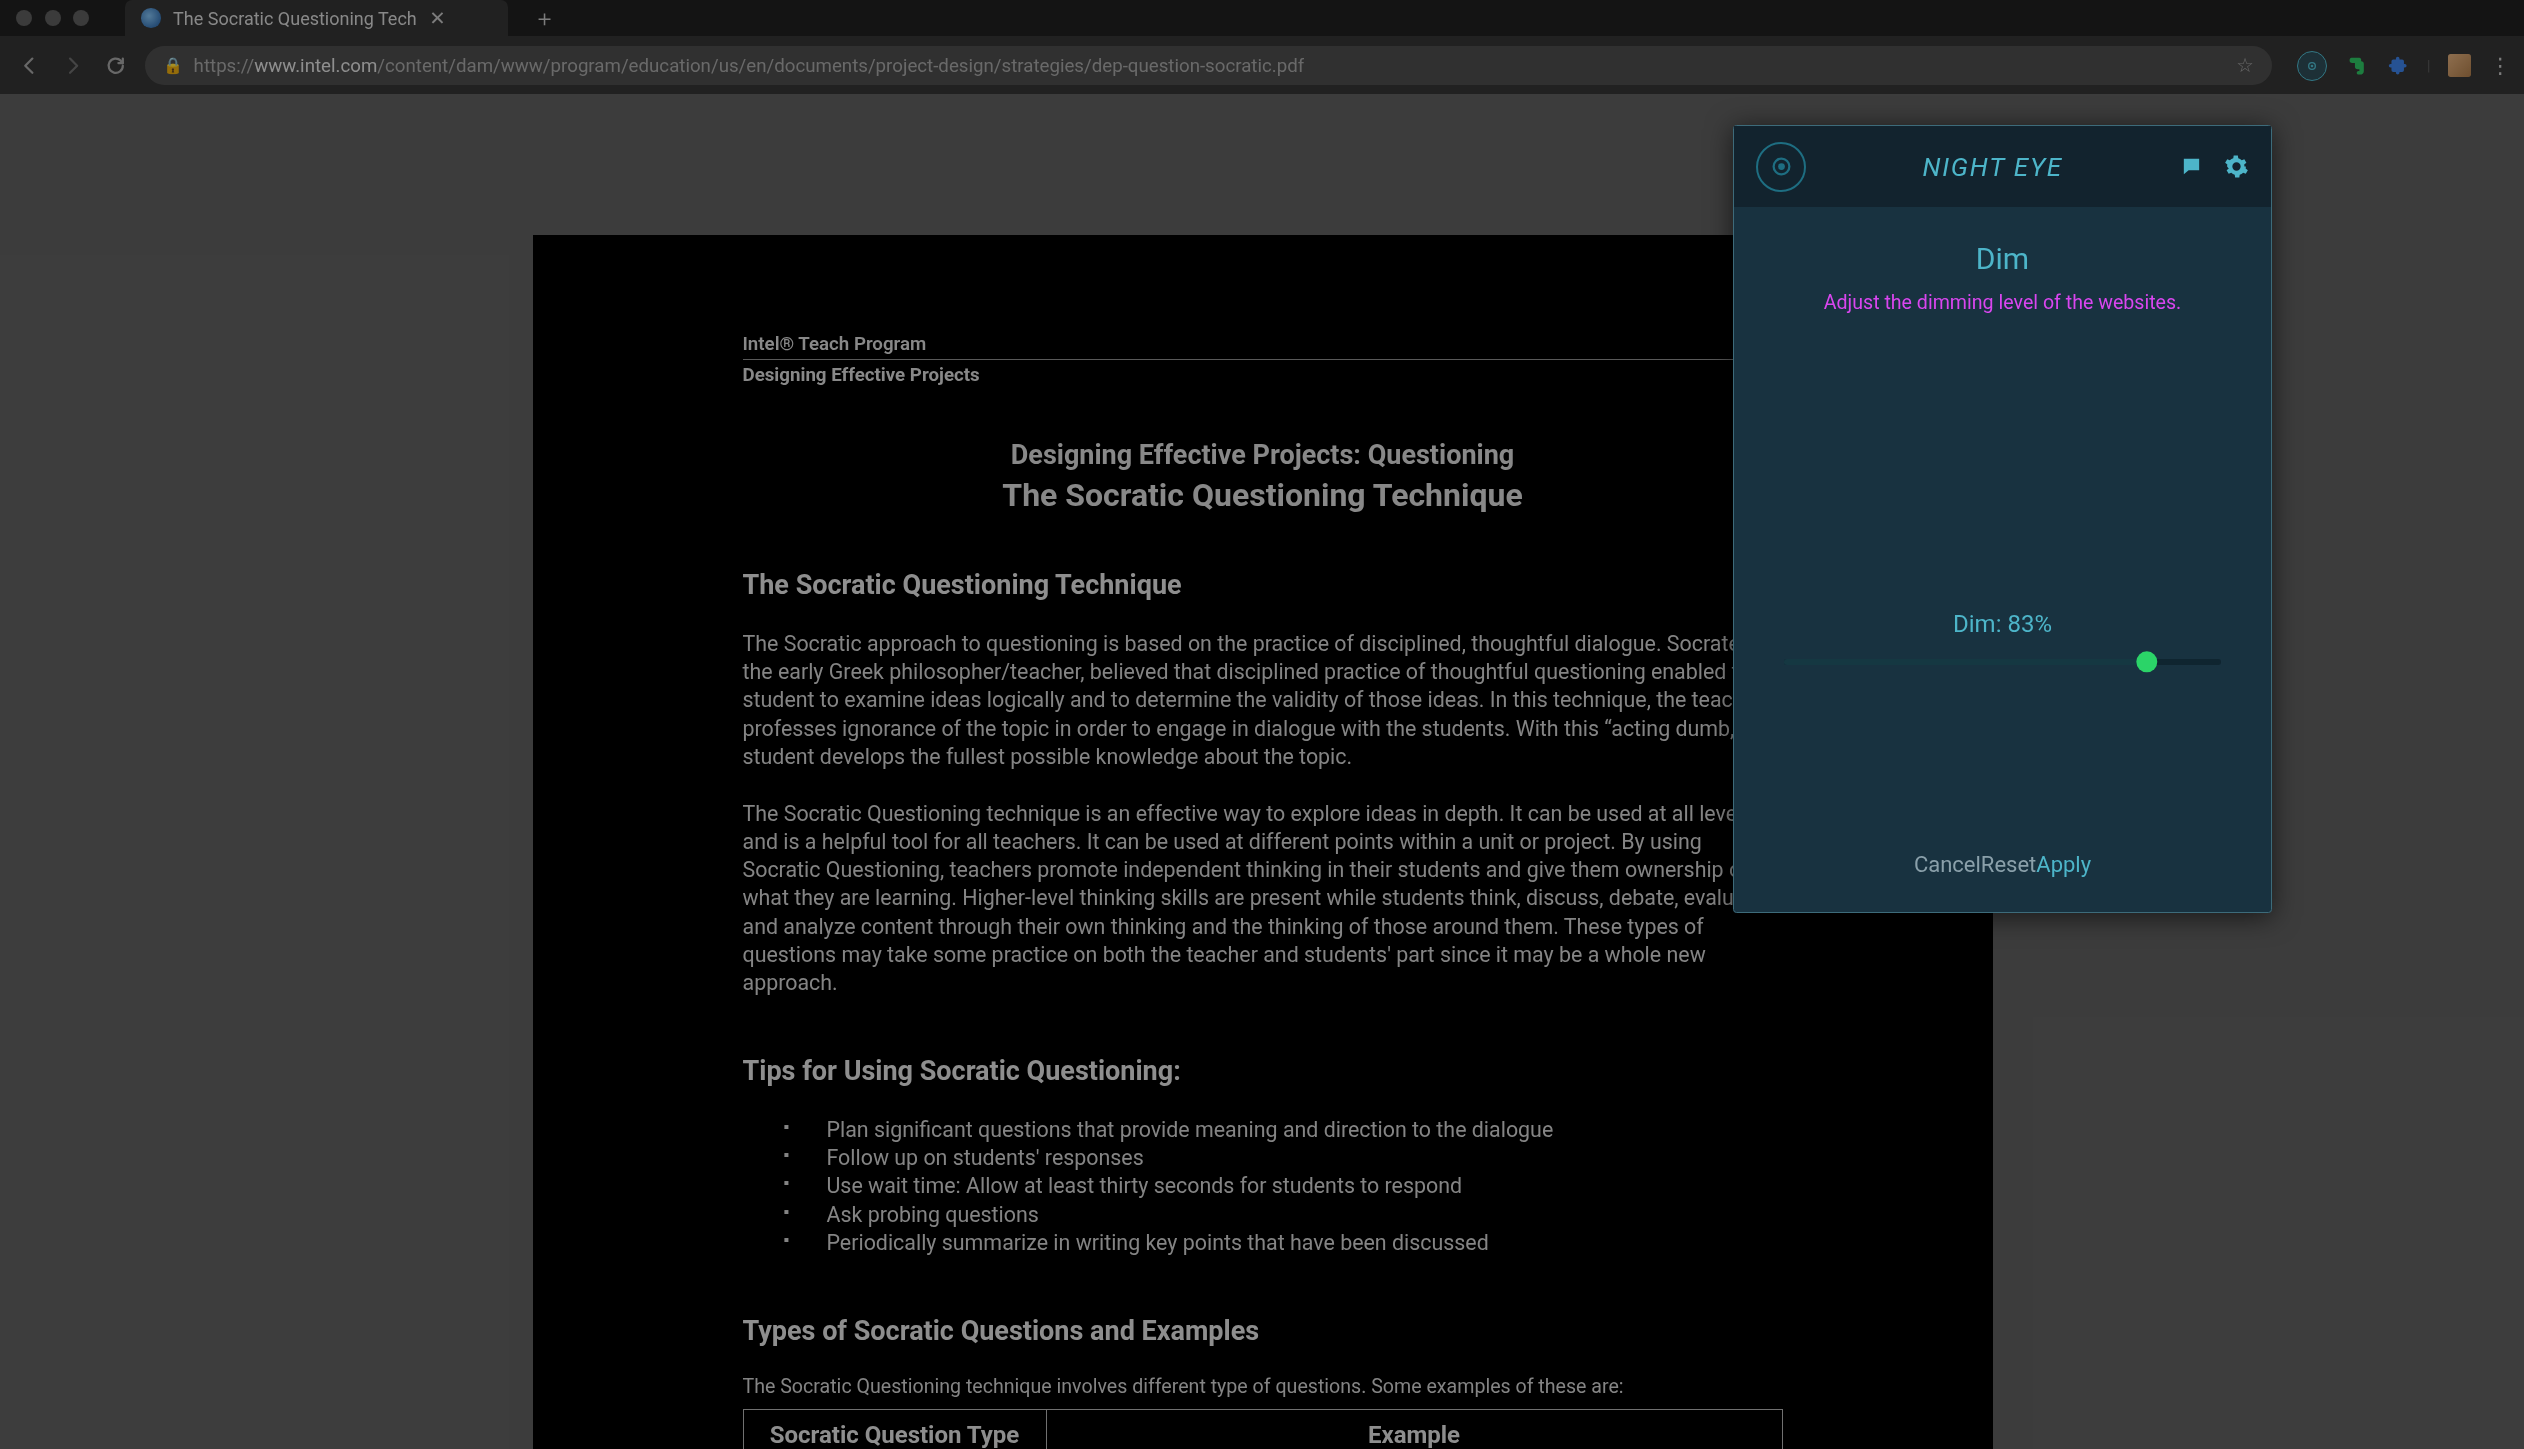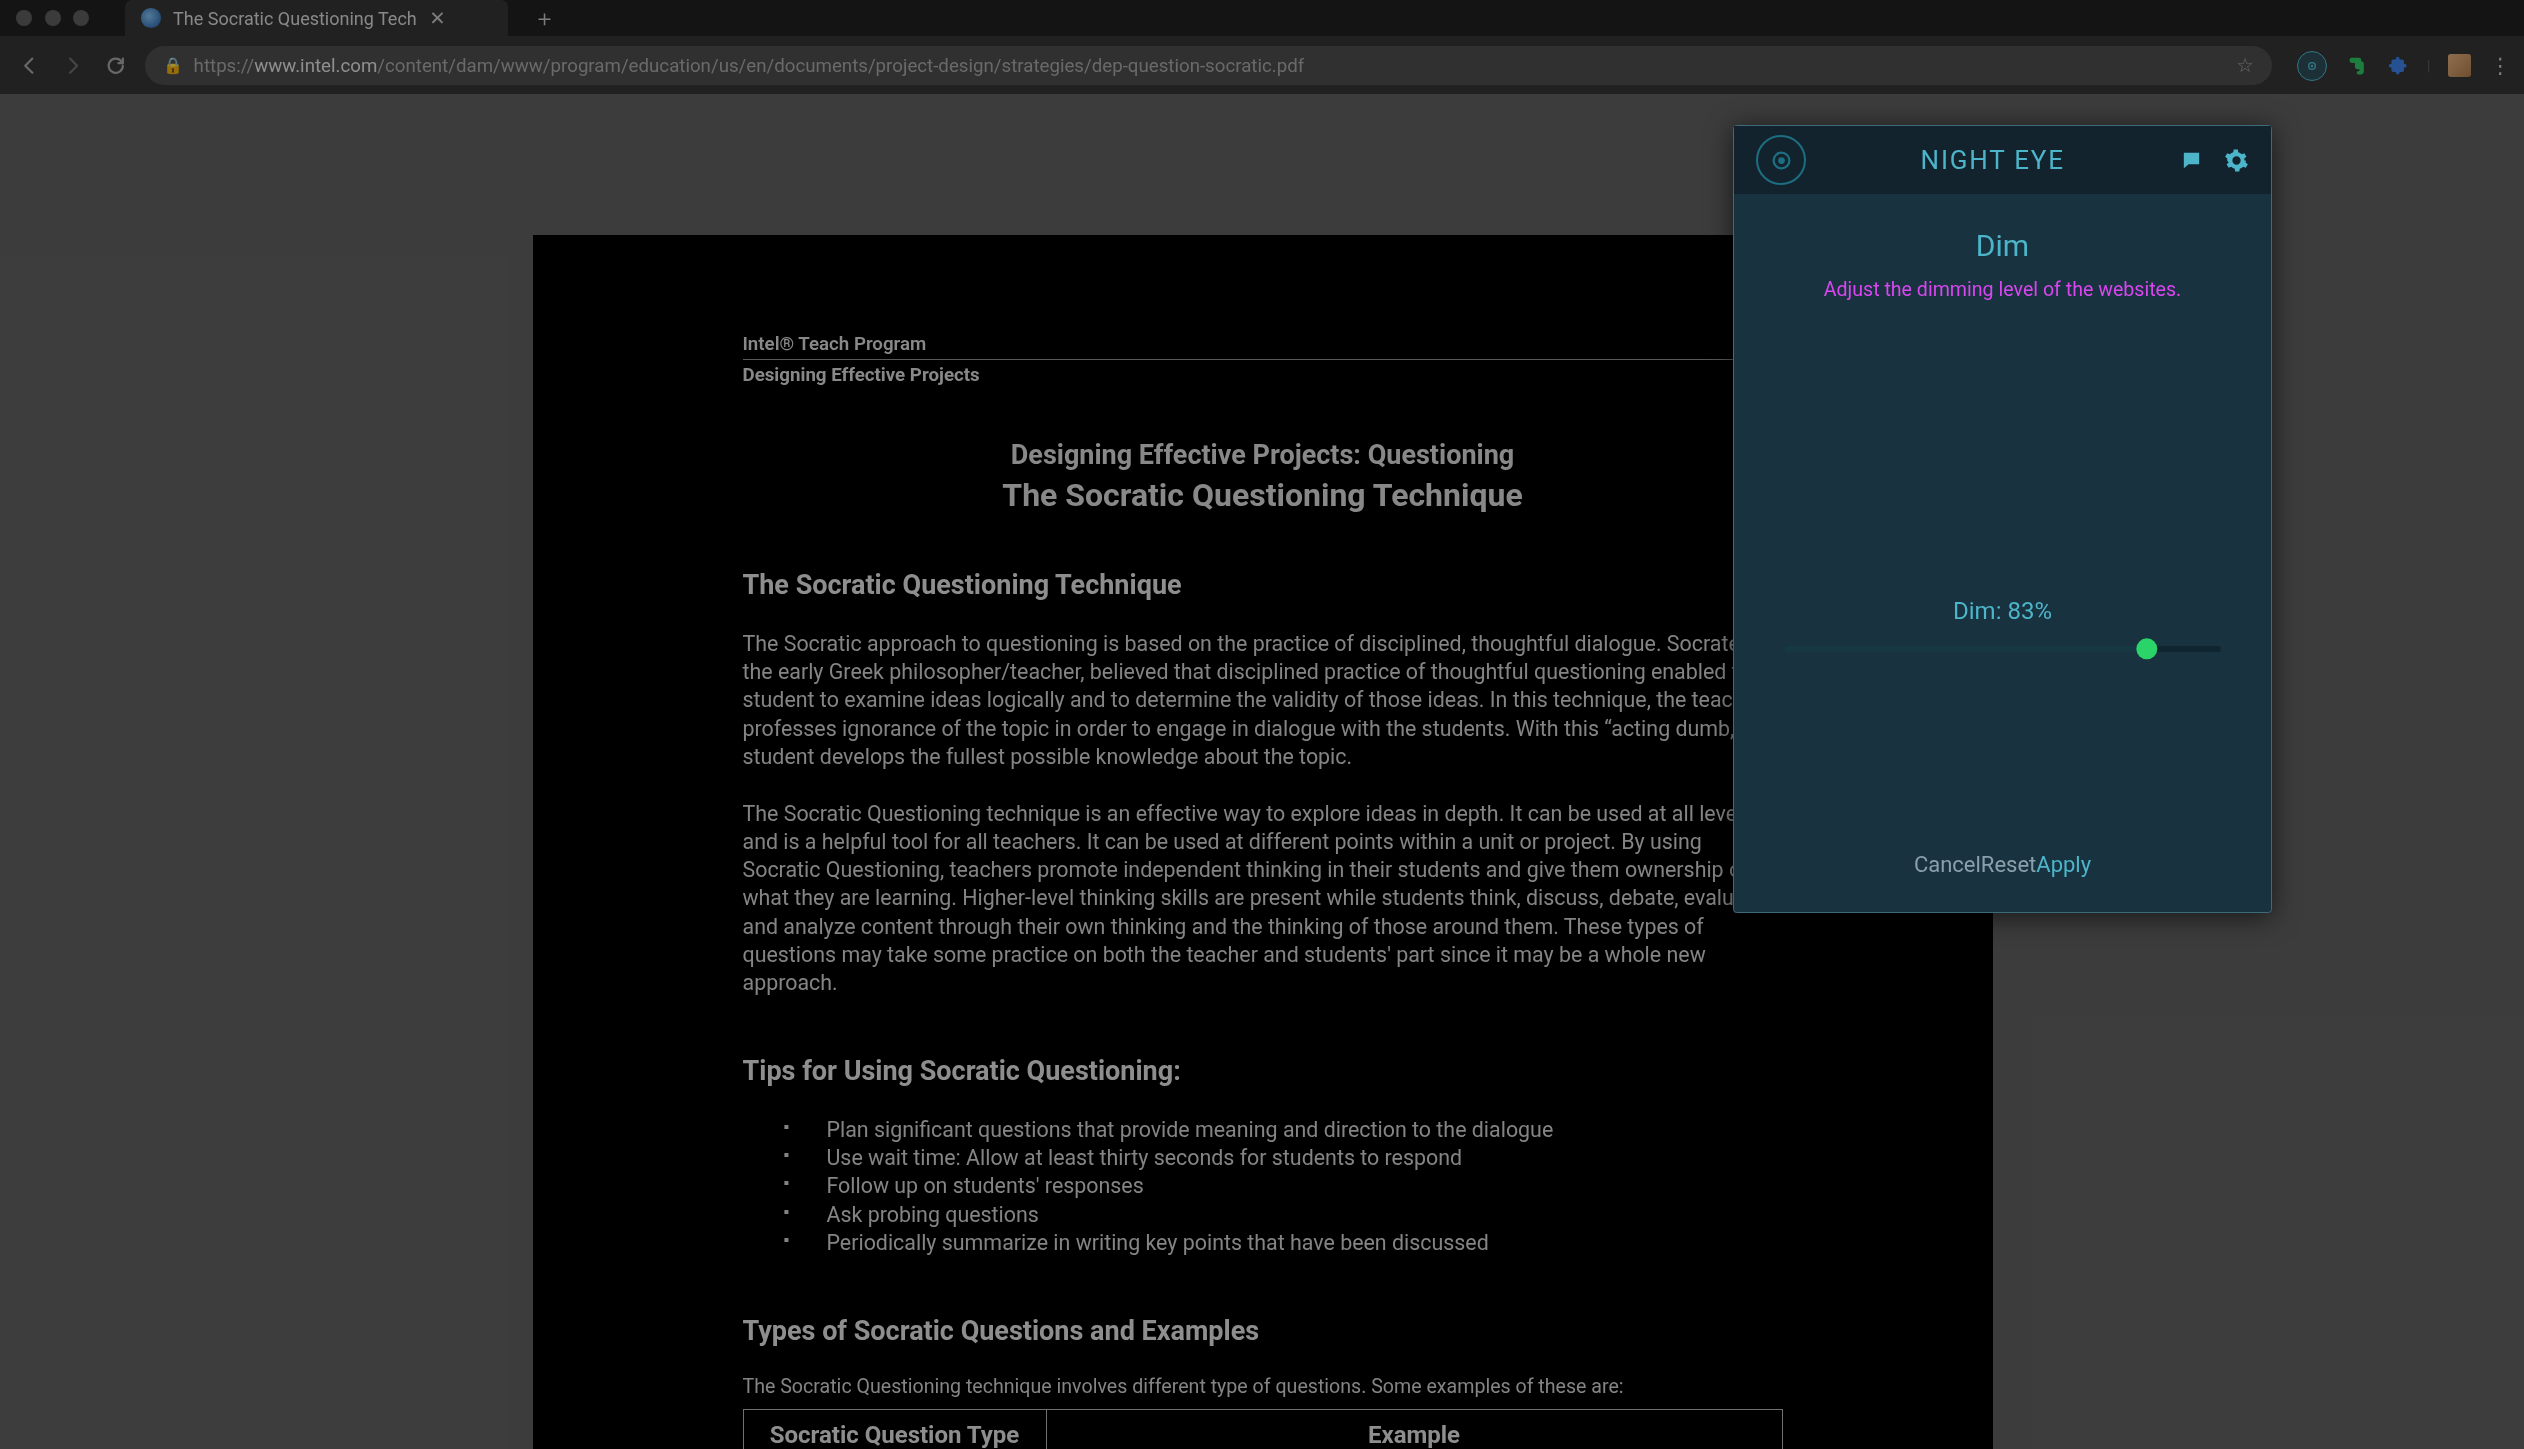--- a/index.html
+++ b/index.html
@@ -45,21 +45,21 @@
 .page ul { list-style:none; margin-top:28.5px; padding-left:41px; }
 .page ul li { position:relative; font-size:21.4px; line-height:1.32; color:#c8c8c8; padding-left:43px; }
 .page ul li::before { content:"▪"; position:absolute; left:0; top:0; color:#c8c8c8; font-size:16px; }
 .page .intro { font-size:19.6px; margin-top:27px; color:#c8c8c8; }
 .page table { width:100%; border-collapse:collapse; margin-top:9px; }
 .page th { border:0.9px solid #aaa; padding:10.7px; font-size:24px; font-weight:700; color:#d8d8d8; }
 .page th:first-child { width:303px; }
 
 
 .panel { position:absolute; top:125px; right:253px; width:539px; height:788px; background:#183240; border:1.8px solid #3d6b7a; border-radius:3.6px; display:flex; flex-direction:column; box-shadow:0 3.6px 27px rgba(0,0,0,.6); }
-.panel-head { height:68px; background:#12232e; display:flex; align-items:center; padding:0 22px; gap:19.6px; }
+.panel-head { height:81px; background:#12232e; display:flex; align-items:center; padding:0 22px; gap:19.6px;font-style:italic; }
 .panel-eye { width:50px; height:50px; border-radius:50%; border:2.7px solid #1e6e82; display:flex; align-items:center; justify-content:center; }
 .panel-eye svg { width:27px; height:27px; }
 .panel-title { flex:1; text-align:center; color:#4db5c9; font-size:26px; font-weight:400; letter-spacing:1.8px; }
 .panel-icon { color:#4db5c9; width:25px; height:25px; display:flex; align-items:center; justify-content:center; }
 .panel-body { flex:1; padding:34px 36px 0; text-align:center; }
 .panel-body .dim-title { color:#4db5c9; font-size:30px; font-weight:400; }
 .panel-body .dim-desc { color:#d946ef; font-size:19.6px; margin-top:12.5px; line-height:1.4; }
 .panel-body .dim-val { color:#4db5c9; font-size:24px; margin-top:294px; }
 .slider-wrap { margin-top:21.4px; padding:0 14.2px; }
 .slider { position:relative; height:5.3px; background:#0f2530; border-radius:2.7px; }
@@ -144,22 +144,22 @@
       <hr>
       <div class="subprogram">Designing Effective Projects</div>
       <div class="doc-title">Designing Effective Projects: Questioning</div>
       <div class="doc-subtitle">The Socratic Questioning Technique</div>
       <h2>The Socratic Questioning Technique</h2>
       <p>The Socratic approach to questioning is based on the practice of disciplined, thoughtful dialogue. Socrates, the early Greek philosopher/teacher, believed that disciplined practice of thoughtful questioning enabled the student to examine ideas logically and to determine the validity of those ideas. In this technique, the teacher professes ignorance of the topic in order to engage in dialogue with the students. With this “acting dumb,” the student develops the fullest possible knowledge about the topic.</p>
       <p>The Socratic Questioning technique is an effective way to explore ideas in depth. It can be used at all levels and is a helpful tool for all teachers. It can be used at different points within a unit or project. By using Socratic Questioning, teachers promote independent thinking in their students and give them ownership of what they are learning. Higher-level thinking skills are present while students think, discuss, debate, evaluate, and analyze content through their own thinking and the thinking of those around them. These types of questions may take some practice on both the teacher and students' part since it may be a whole new approach.</p>
       <h2 class="tight">Tips for Using Socratic Questioning:</h2>
       <ul>
         <li>Plan significant questions that provide meaning and direction to the dialogue</li>
+        <li>Follow up on students' responses</li>
         <li>Use wait time: Allow at least thirty seconds for students to respond</li>
-        <li>Follow up on students' responses</li>
         <li>Ask probing questions</li>
         <li>Periodically summarize in writing key points that have been discussed</li>
       </ul>
       <h2 class="tight">Types of Socratic Questions and Examples</h2>
       <p class="intro">The Socratic Questioning technique involves different type of questions. Some examples of these are:</p>
       <table>
         <tbody>
             <tr>
           <th>Socratic Question Type</th>
           <th>Example</th>

